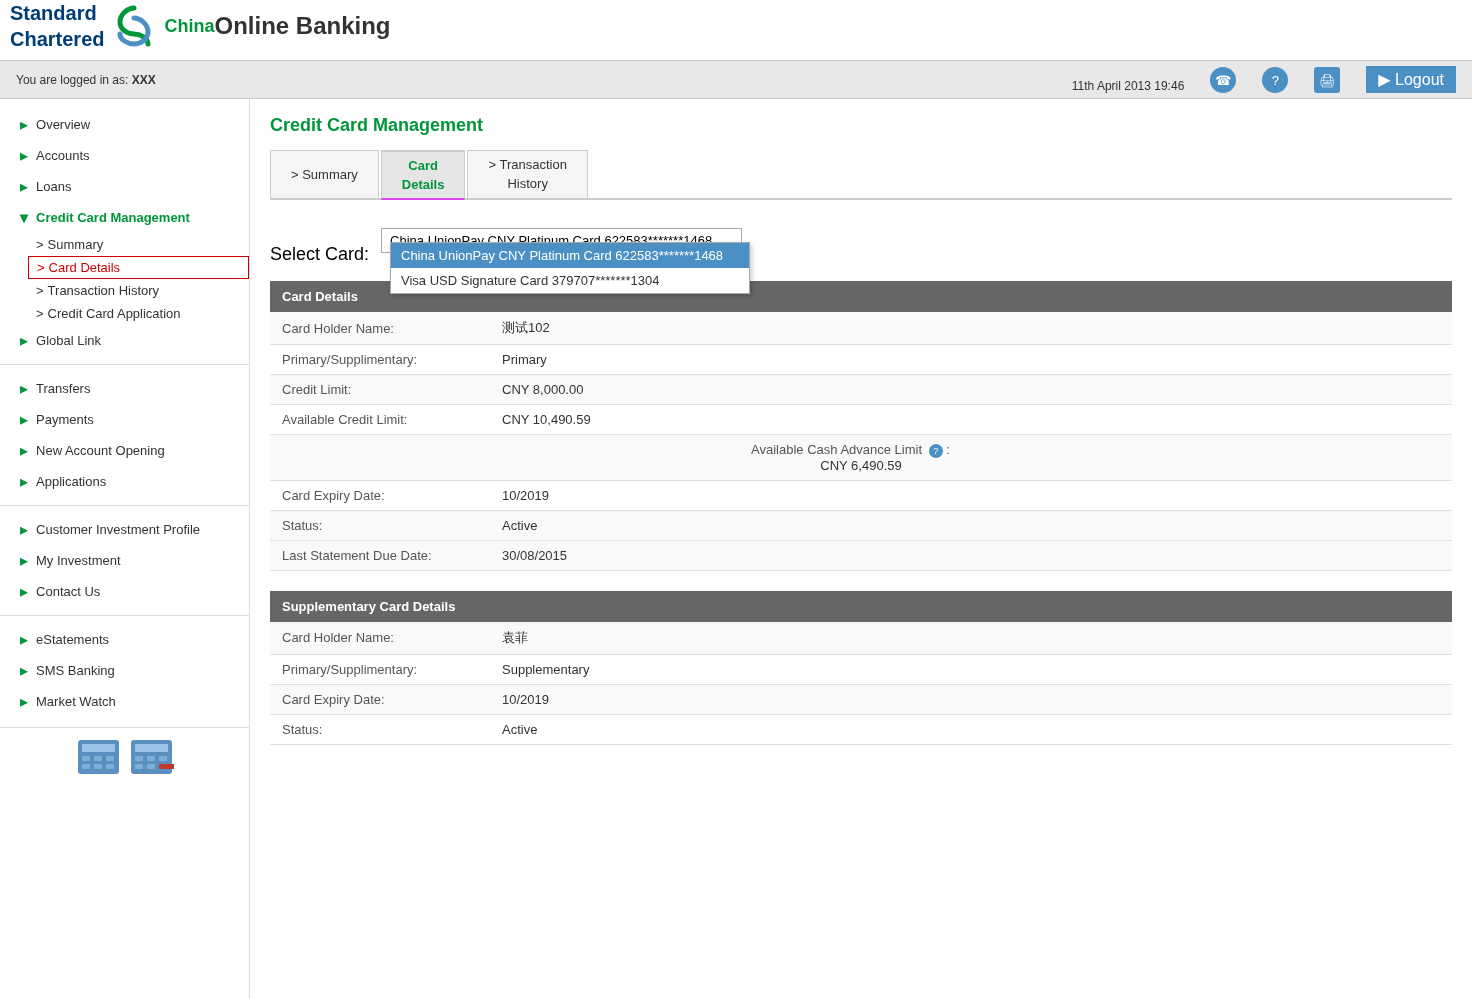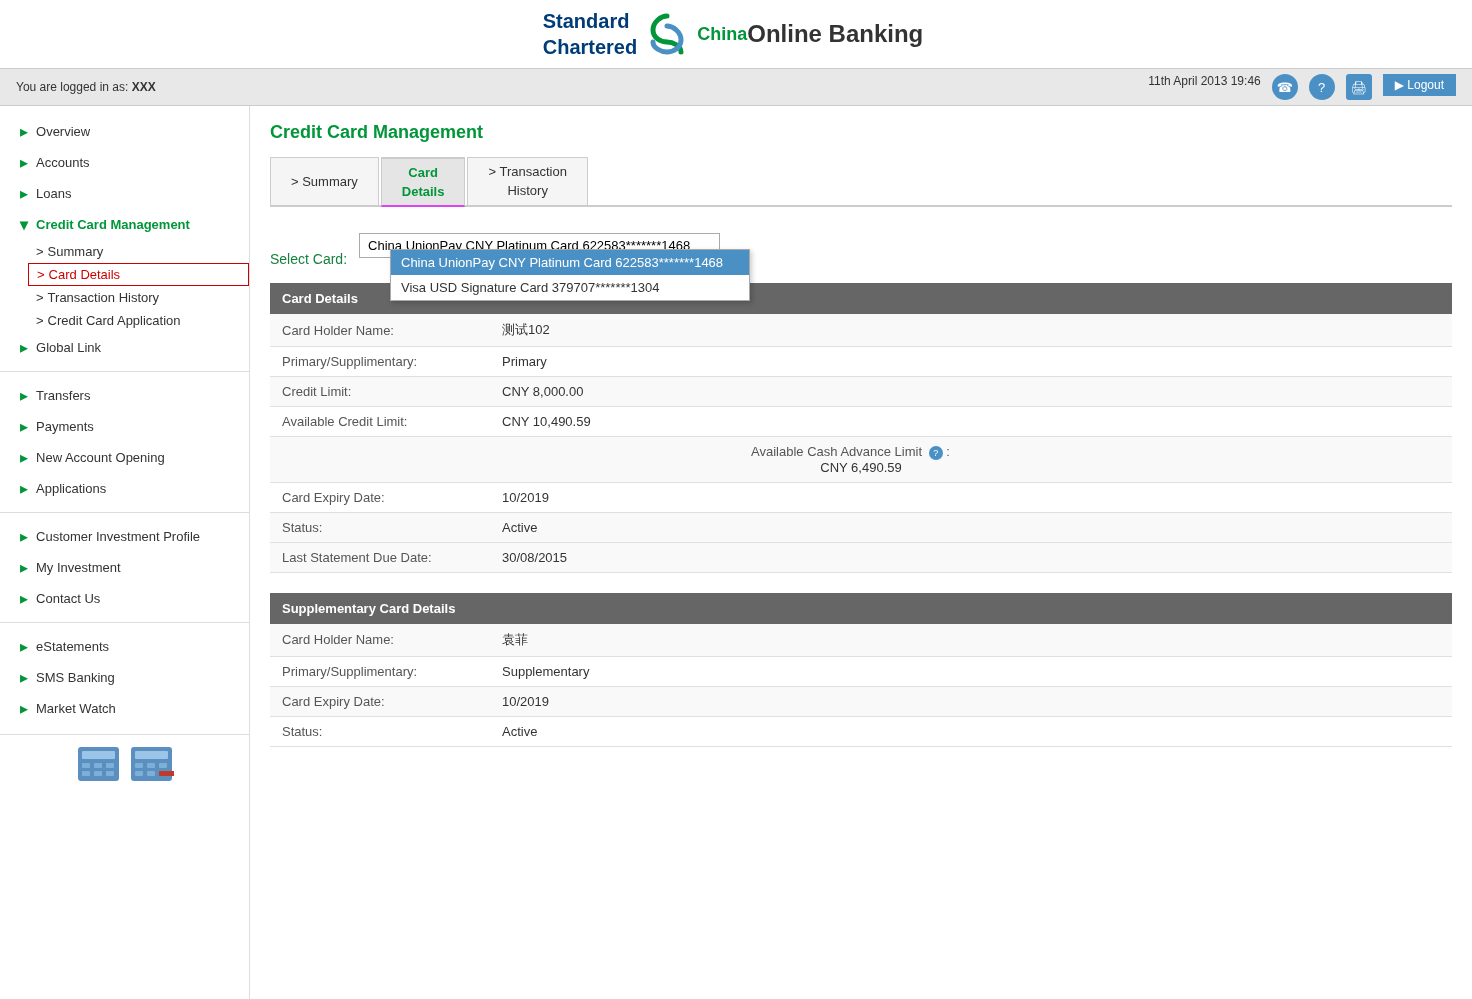--- a/index.html
+++ b/index.html
@@ -1,30 +1,30 @@
 <!DOCTYPE html>
 <html><head>
   <meta charset="utf-8">
   <style>
     * { box-sizing: border-box; margin: 0; padding: 0; }
     body { font-family: Arial, sans-serif; font-size: 13px; color: #333; background: #fff; }
 
     
-    .header { display: flex; align-items: center; justify-content: center; padding: 8px 16px 8px 10px; border-bottom: 1px solid #ccc; background: #fff; }
+    .header { display: flex; align-items: center; justify-content: flex-start; padding: 0 16px 8px 10px; border-bottom: 1px solid #ccc; background: #fff; }
     .logo-area { display: flex; align-items: center; gap: 6px; }
     .header-right { display: flex; align-items: center; gap: 12px; }
     .online-banking-title { font-size: 24px; font-weight: bold; color: #333; }
 
     
     .sub-header { background: #e8e8e8; padding: 5px 16px; display: flex; align-items: center; justify-content: space-between; border-bottom: 1px solid #ccc; }
     .sub-header-left { font-size: 12px; color: #333; }
     .sub-header-left strong { color: #333; }
-    .sub-header-right { display: flex; align-items: flex-start; gap: 11px; font-size: 12px; }
+    .sub-header-right { display: flex; align-items: flex-end; gap: 26px; font-size: 12px; }
     .icon-btn { width: 26px; height: 26px; border-radius: 50%; background: #4a90c4; color: #fff; display: flex; align-items: center; justify-content: center; font-size: 13px; cursor: pointer; }
-    .logout-btn { background: #4a90c4; color: #fff; border: none; padding: 4px 12px; font-size: 12px; cursor: pointer; display: flex; align-items: center; gap: 4px; }
+    .logout-btn { background: #4a90c4; color: #fff; border: none; padding: 4px 12px; font-size: 16px; cursor: pointer; display: flex; align-items: center; gap: 4px; }
 
     
     .layout { display: flex; min-height: calc(100vh - 80px); }
 
     
     .sidebar { width: 250px; min-width: 250px; padding: 10px 0; border-right: 1px solid #ddd; background: #fff; }
     .sidebar-section { margin-bottom: 4px; }
     .sidebar-item { padding: 6px 16px 6px 20px; cursor: pointer; color: #333; font-size: 13px; display: flex; align-items: center; gap: 4px; }
     .sidebar-item.active { color: #009639; font-weight: bold; }
     .sidebar-item .bullet { color: #009639; font-size: 16px; margin-right: 4px; }
@@ -38,21 +38,21 @@
     .main { flex: 1; padding: 16px 20px; }
     .page-title { color: #009639; font-size: 18px; font-weight: bold; margin-bottom: 14px; }
 
     
     .tabs { display: flex; border-bottom: 2px solid #ccc; margin-bottom: 16px; gap: 0; }
     .tab { padding: 8px 20px; cursor: pointer; font-size: 13px; color: #333; border: 1px solid #ccc; border-bottom: none; background: #f5f5f5; margin-right: 2px; display: flex; align-items: center; gap: 4px; }
     .tab.active { background: #e5e5e5; border-top: 2px solid #ccc; color: #009639; font-weight: bold; border-bottom: 2px solid #d946ef; margin-bottom: -2px; }
 
     
     .select-row { display: flex; align-items: center; gap: 12px; margin-bottom: 16px; position: relative; }
-    .select-label { font-size: 14px; color: #15803d; white-space: nowrap; margin-top: 28px; }
+    .select-label { font-size: 18px; color: #000000; white-space: nowrap; margin-top: 28px; }
     .card-select-wrapper { position: relative; display: inline-block; }
     .card-select { padding: 4px 28px 4px 8px; border: 1px solid #aaa; font-size: 13px; background: #fff; appearance: none; -webkit-appearance: none; min-width: 320px; cursor: pointer; }
 
     
     .dropdown-overlay { position: absolute; top: 100%; left: 0; background: #fff; border: 1px solid #aaa; z-index: 100; min-width: 320px; box-shadow: 2px 2px 5px rgba(0,0,0,0.2); }
     .dropdown-item { padding: 5px 10px; cursor: pointer; font-size: 13px; }
     .dropdown-item.selected { background: #4a90c4; color: #fff; }
 
     
     .details-section { margin-bottom: 20px; }

